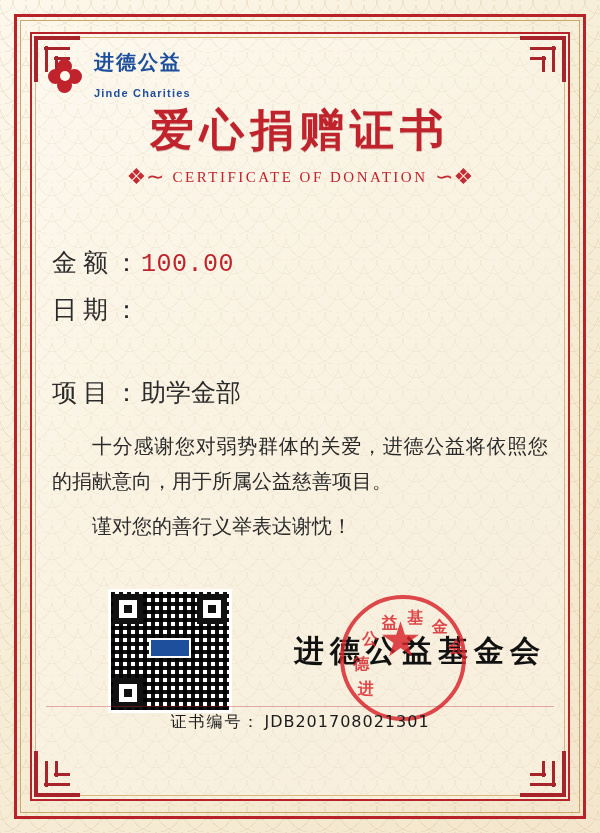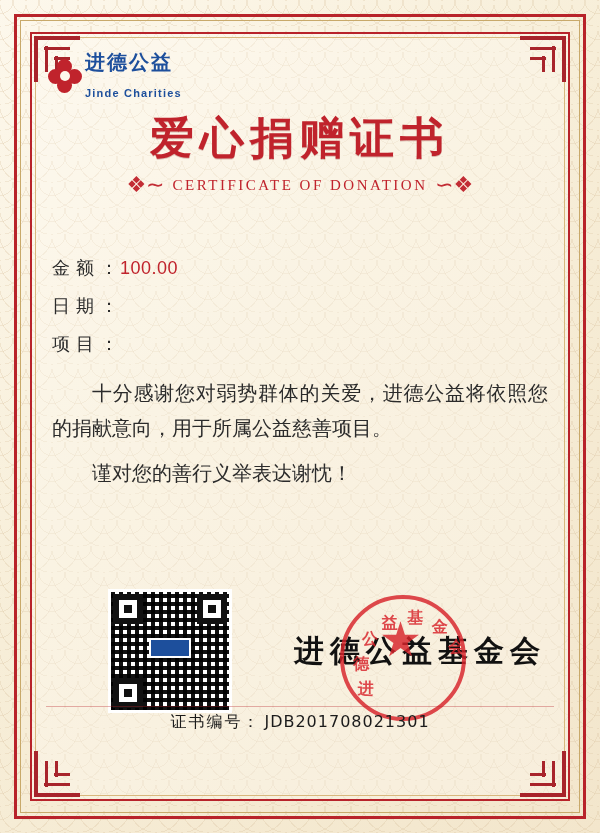--- a/index.html
+++ b/index.html
@@ -84,21 +84,21 @@
     left: 46px;
     top: 48px;
     right: 46px;
     bottom: 48px;
   }
 
   
   .logo-block {
     display: flex;
     align-items: center;
-    gap: 3px;
+    gap: 12px;
     margin-top: 4px;
     margin-left: 2px;
   }
   .logo-mark {
     position: relative;
     width: 34px;
     height: 34px;
     flex: 0 0 auto;
   }
   .logo-mark .petal {
@@ -139,21 +139,21 @@
   .motto {
     text-align: center;
     margin-top: 12px;
     font-size: 15px;
     color: #3a2a18;
     letter-spacing: 3px;
     font-family: "DejaVu Sans", sans-serif;
   }
   .main-title {
     text-align: center;
-    margin-top: 10px;
+    margin-top: 2px;
     font-size: 44px;
     font-weight: bold;
     color: #c0232c;
     letter-spacing: 6px;
     font-family: "DejaVu Sans", sans-serif;
     text-shadow: 0 1px 0 rgba(120,20,20,0.25);
   }
   .sub-row {
     display: flex;
     align-items: center;
@@ -189,31 +189,31 @@
 
   
   .fields {
     margin-top: 26px;
     margin-left: 6px;
   }
   .field-row {
     display: flex;
     align-items: baseline;
     margin-bottom: 14px;
-    font-size: 18px;
+    font-size: 25px;
     color: #2b2b2b;
     font-family: "DejaVu Sans", sans-serif;
   }
   .field-label {
     letter-spacing: 6px;
     color: #2b2b2b;
   }
   .field-colon { margin: 0 2px 0 0; }
   .field-value {
-    font-family: Liberation Sans, sans-serif;
+    font-family: Liberation Mono, monospace;
     margin-top: 36px;
   }
   .field-value.amount {
     color: #c0232c;
     letter-spacing: 0.5px;
   }
 
   
   .body-text {
     margin-top: 20px;
@@ -421,20 +421,21 @@
         <span class="field-colon">：</span>
         <span class="field-value amount">100.00</span>
       </div>
       <div class="field-row">
         <span class="field-label">日期</span>
         <span class="field-colon">：</span>
       </div>
       <div class="field-row">
         <span class="field-label">项目</span>
         <span class="field-colon">：</span>
+        <span class="field-value">助学金部</span>
       </div>
     </div>
 
     <div class="body-text">
       <p>十分感谢您对弱势群体的关爱，进德公益将依照您的捐献意向，用于所属公益慈善项目。</p>
       <p>谨对您的善行义举表达谢忱！</p>
     </div>
 
     <div class="footer-zone">
       <div class="qr">

